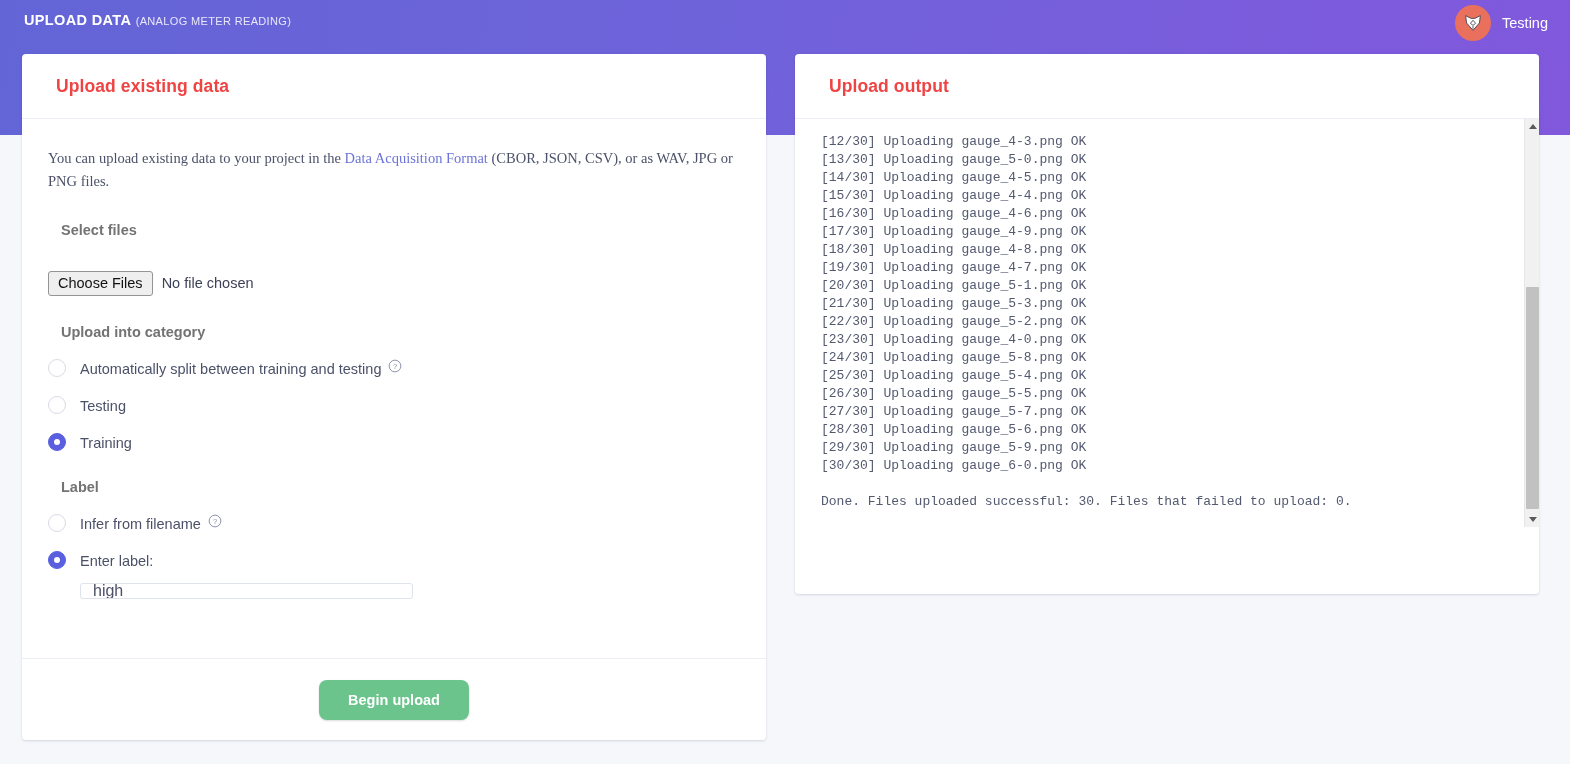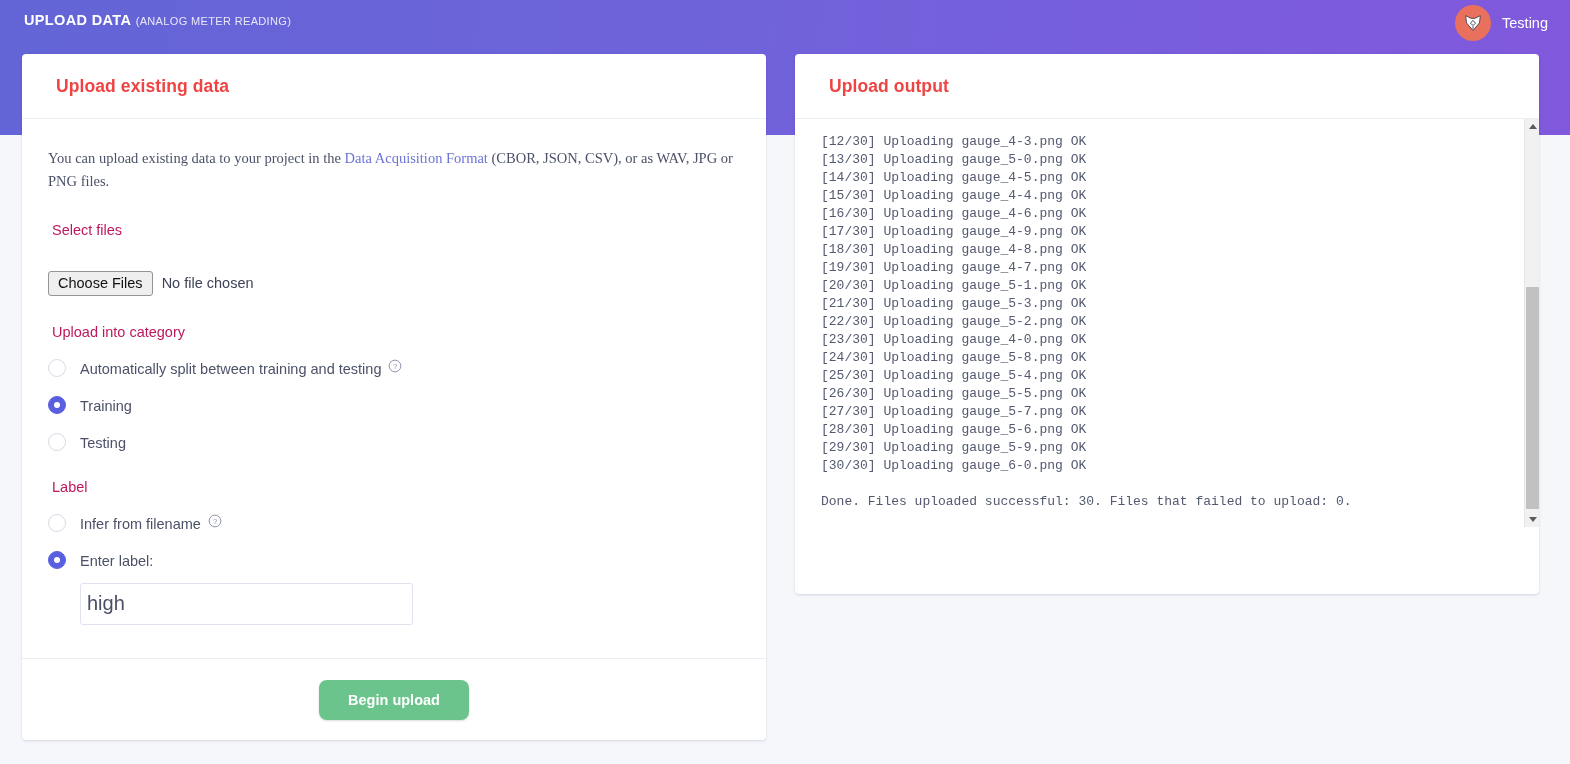--- a/index.html
+++ b/index.html
@@ -59,22 +59,22 @@
 
   .card-body { padding: 20px 26px 0 26px; }
 
   .intro {
     font-size: 14.5px; color: #4b5168; line-height: 1.62;
     margin: 8px 0 0 0; max-width: 690px; font-family: Liberation Serif, serif;
   }
   .link { color: #6c74d6; text-decoration: none; }
 
   .section-label {
-    font-size: 14.5px; font-weight: 400; color: #be185d;
-    margin: 28px 0 0 4px;
+    font-size: 14.5px; font-weight: 700; color: #737373;
+    margin: 28px 0 0 13px;
   }
 
   
   .filerow { margin-top: 33px; display: flex; align-items: center; }
   .choose-btn {
     font-family: "Liberation Sans", sans-serif;
     font-size: 14.5px; color: #111111;
     background: #efefef;
     border: 1px solid #949494;
     border-radius: 3px;
@@ -98,25 +98,25 @@
     content: ""; width: 6px; height: 6px; border-radius: 50%; background: #fff;
   }
   .radio-label { font-size: 14.5px; color: #4b5168; }
   .help-icon {
     display: inline-block; margin-left: 7px; vertical-align: -2px;
     color: #8a90a8;
   }
 
   .label-input {
     margin-top: 14px; margin-left: 32px;
-    width: 333px; height: 42px;
+    width: 333px; height: 16px;
     border: 1px solid #dfe3ee; border-radius: 3px;
     font-family: "Liberation Sans", sans-serif;
-    font-size: 20px; color: #4a4f66;
-    padding: 0 6px; background: #fff; outline: none;
+    font-size: 16px; color: #4a4f66;
+    padding: 0 12px; background: #fff; outline: none;
   }
 
   .card-footer {
     position: absolute; left: 0; right: 0; bottom: 0; height: 82px;
     border-top: 1px solid #eceef5;
     display: flex; align-items: center; justify-content: center;
   }
   .primary-btn {
     font-family: "Liberation Sans", sans-serif;
     background: #6ac48c; color: #ffffff;
@@ -214,27 +214,27 @@
         <span class="radio-label">Automatically split between training and testing</span>
         <span class="help-icon">
           <svg width="14" height="14" viewBox="0 0 16 16">
             <circle cx="8" cy="8" r="6.7" fill="none" stroke="#8a90a8" stroke-width="1.1"></circle>
             <text x="8" y="11.4" font-size="8.6" text-anchor="middle" fill="#8a90a8" font-family="Liberation Sans, sans-serif">?</text>
           </svg>
         </span>
       </div>
 
       <div class="radio-row">
+        <span class="radio"></span>
+        <span class="radio-label">Testing</span>
+      </div>
+
+      <div class="radio-row">
         <span class="radio on"></span>
         <span class="radio-label">Training</span>
-      </div>
-
-      <div class="radio-row">
-        <span class="radio"></span>
-        <span class="radio-label">Testing</span>
       </div>
 
       <div class="section-label">Label</div>
 
       <div class="radio-row">
         <span class="radio"></span>
         <span class="radio-label">Infer from filename</span>
         <span class="help-icon">
           <svg width="14" height="14" viewBox="0 0 16 16">
             <circle cx="8" cy="8" r="6.7" fill="none" stroke="#8a90a8" stroke-width="1.1"></circle>

